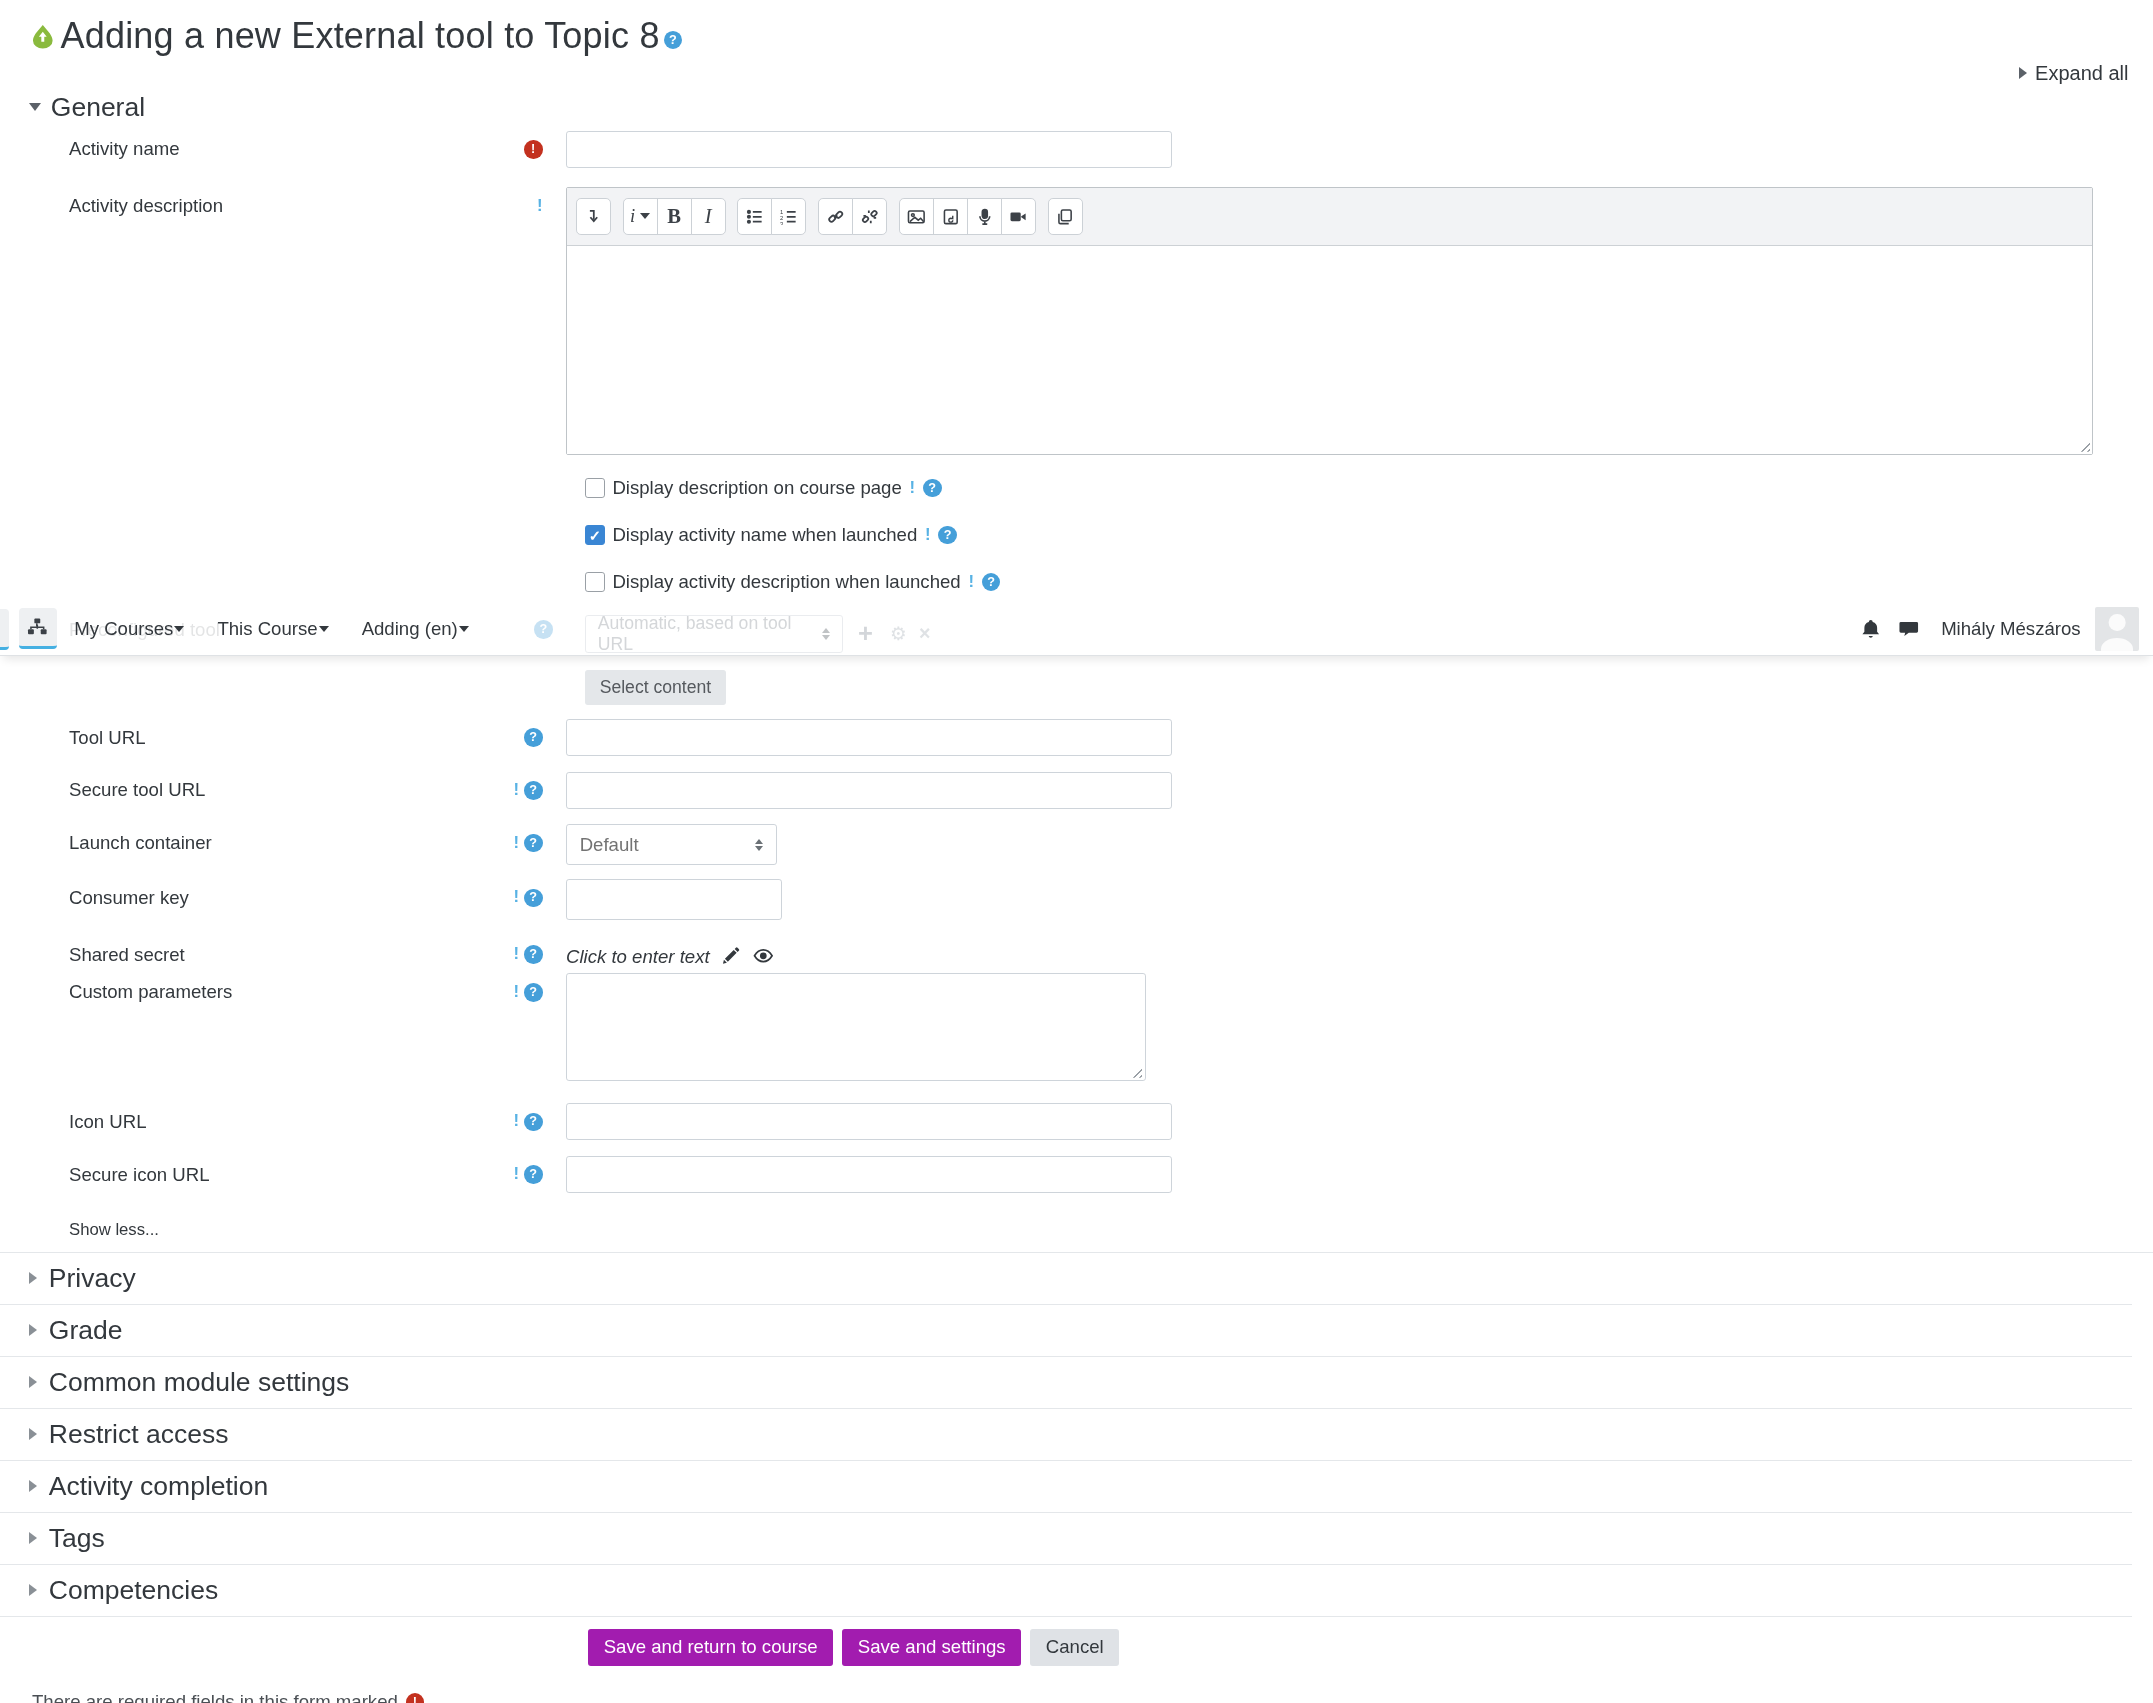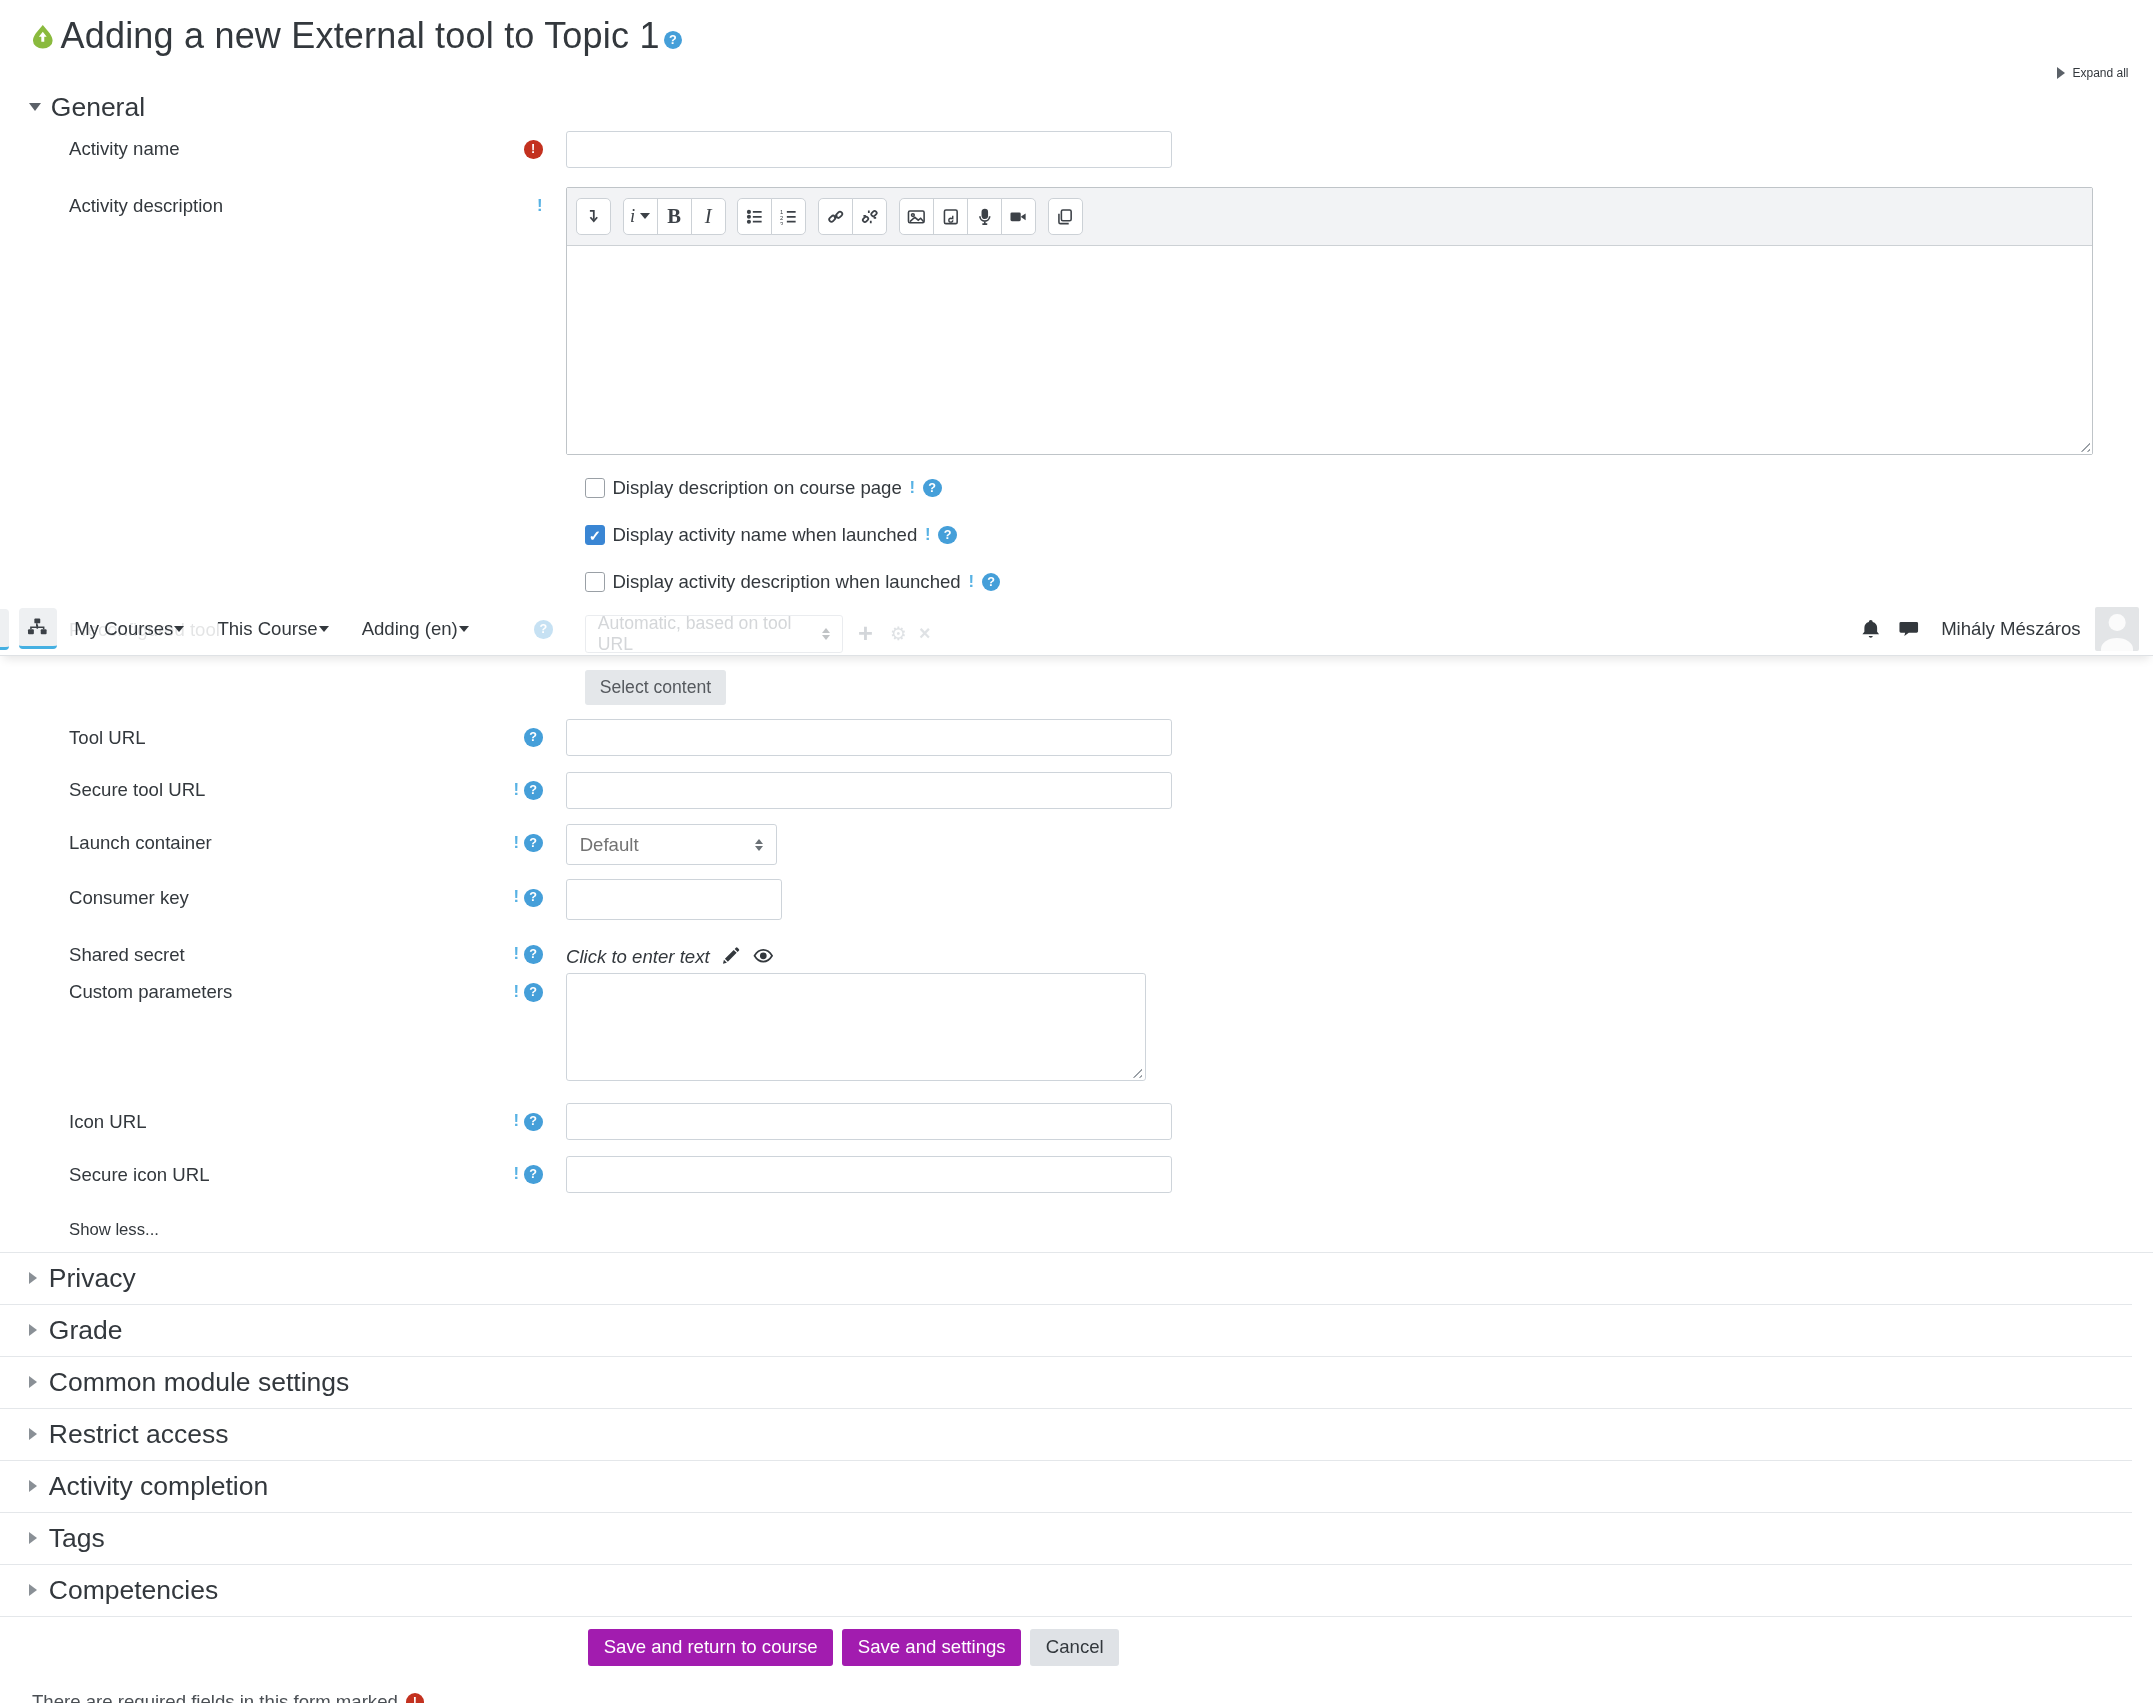--- a/index.html
+++ b/index.html
@@ -15,21 +15,21 @@
   .lti-icon { width:21.6px; height:23.5px; margin-right:6.9px; position:relative; }
   .lti-icon svg { display:block; }
   .page-title { font-size:36px; font-weight:400; color:#33383d; letter-spacing:0.2px; }
   .help-badge {
     display:inline-flex; align-items:center; justify-content:center;
     width:18.6px; height:18.6px; border-radius:50%; background:#459fd9; color:#fff;
     font-size:12.7px; font-weight:bold; line-height:1; flex:0 0 auto;
   }
   .title-help { margin-left:3.9px; transform:translateY(3.9px); }
   .expand-row { height:29px; display:flex; justify-content:flex-end; align-items:center; padding-right:24.5px; }
-  .expand-all { font-size:12px; color:#33383d; cursor:pointer; display:flex; align-items:center; gap:7.8px; }
+  .expand-all { font-size:20px; color:#33383d; cursor:pointer; display:flex; align-items:center; gap:7.8px; }
   .tri-right { width:0; height:0; border-top:6.9px solid transparent; border-bottom:6.9px solid transparent; border-left:8.8px solid #5b6168; }
   .tri-right.gray { border-left-color:#8a9096; }
   .tri-down { width:0; height:0; border-left:6.9px solid transparent; border-right:6.9px solid transparent; border-top:8.8px solid #5b6168; }
 
   
   .general-heading { display:flex; align-items:center; padding-left:29px; height:39px; gap:9.8px; }
   .general-heading .h-text { font-size:26.5px; font-weight:400; color:#33383d; }
 
   
   .frow { display:flex; align-items:flex-start; }
@@ -163,21 +163,21 @@
 
 <div class="container">
 
   <div class="page-header">
     <span class="lti-icon">
       <svg width="21.6" height="24.5" viewBox="0 0 22 25">
         <path d="M11 1 C17 8 21 12 21 17 a10 8 0 0 1 -20 0 C1 12 5 8 11 1 Z" fill="#8aba3e"></path>
         <path d="M11 8 l4 5 h-2.5 v5 h-3 v-5 H7 Z" fill="#fff"></path>
       </svg>
     </span>
-    <span class="page-title">Adding a new External tool to Topic 1</span>
+    <span class="page-title">Adding a new External tool to Topic 8</span>
     <span class="help-badge title-help">?</span>
   </div>
 
   <div class="expand-row">
     <span class="expand-all">
       <span class="tri-right"></span>
       <span>Expand all</span>
     </span>
   </div>
 

